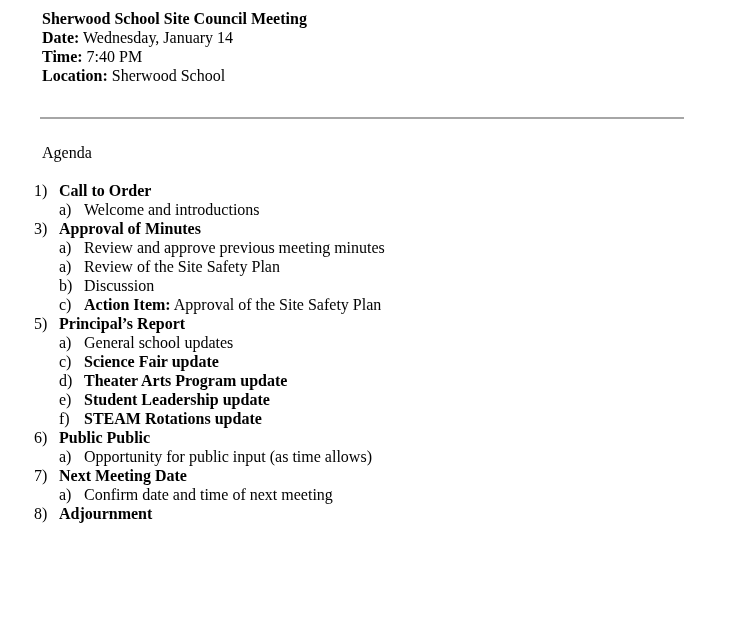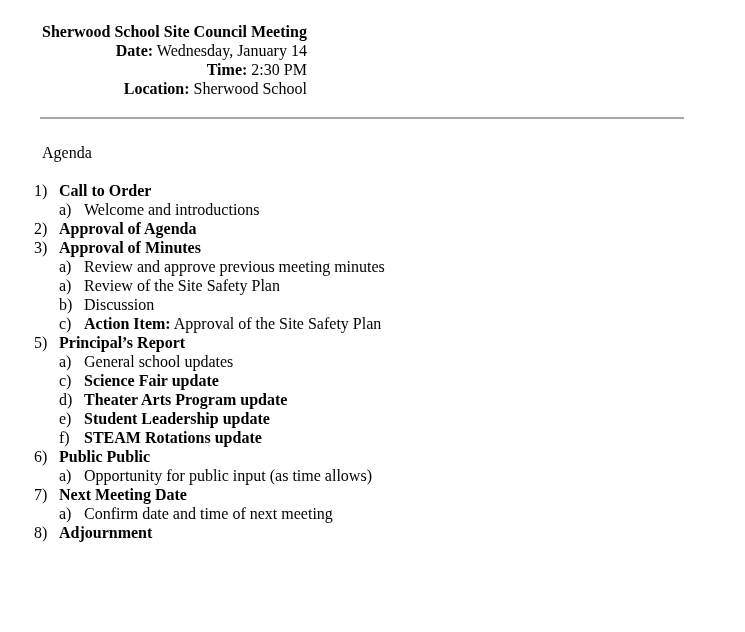--- a/index.html
+++ b/index.html
@@ -1,49 +1,48 @@
 <!DOCTYPE html>
 <html><head>
 <meta charset="utf-8">
 <style>
   html, body { margin: 0; padding: 0; background: #ffffff; }
   body {
     width: 745px; height: 632px; position: relative; overflow: hidden;
     font-family: "Liberation Serif", "DejaVu Serif", serif;
     color: #000; font-size: 16px;
   }
-  .header { position: absolute; left: 42px; top: 22px; line-height: 19px; text-align: right; }
+  .header { position: absolute; left: 42px; top: 9px; line-height: 19px; }
   .header .line { white-space: nowrap; }
   .b { font-weight: bold; }
   .rule { position: absolute; left: 40px; top: 117px; width: 644px; height: 2px; background: #a6a6a6; }
   .agenda-title { position: absolute; left: 42px; top: 143px; font-weight: normal; line-height: 19px; }
   .agenda { position: absolute; left: 34px; top: 181px; line-height: 19px; }
   .item { white-space: nowrap; }
   .num { display: inline-block; width: 25px; }
   .sub { padding-left: 25px; white-space: nowrap; }
   .letter { display: inline-block; width: 25px; }
 </style>
 </head>
 <body>
 
 <div class="header">
   <div class="line b">Sherwood School Site Council Meeting</div>
   <div class="line"><span class="b">Date:</span><span> Wednesday, January 14</span></div>
-  <div class="line"><span class="b">Time:</span><span> 2:30 PM</span></div>
+  <div class="line"><span class="b">Time:</span><span> 7:40 PM</span></div>
   <div class="line"><span class="b">Location:</span><span> Sherwood School</span></div>
 </div>
 
 <div class="rule"></div>
 
 <div class="agenda-title">Agenda</div>
 
 <div class="agenda" id="agenda-list">
     <div class="item"><span class="num">1)</span><span class="b">Call to Order</span></div>
     <div class="sub"><span class="letter">a)</span><span class="b"></span><span>Welcome and introductions</span></div>
-    <div class="item"><span class="num">2)</span><span class="b">Approval of Agenda</span></div>
     <div class="item"><span class="num">3)</span><span class="b">Approval of Minutes</span></div>
     <div class="sub"><span class="letter">a)</span><span class="b"></span><span>Review and approve previous meeting minutes</span></div>
     <div class="sub"><span class="letter">a)</span><span class="b"></span><span>Review of the Site Safety Plan</span></div>
     <div class="sub"><span class="letter">b)</span><span class="b"></span><span>Discussion</span></div>
     <div class="sub"><span class="letter">c)</span><span class="b">Action Item:</span><span> Approval of the Site Safety Plan</span></div>
     <div class="item"><span class="num">5)</span><span class="b">Principal’s Report</span></div>
     <div class="sub"><span class="letter">a)</span><span class="b"></span><span>General school updates</span></div>
     <div class="sub"><span class="letter">c)</span><span class="b">Science Fair update</span><span></span></div>
     <div class="sub"><span class="letter">d)</span><span class="b">Theater Arts Program update</span><span></span></div>
     <div class="sub"><span class="letter">e)</span><span class="b">Student Leadership update</span><span></span></div>

